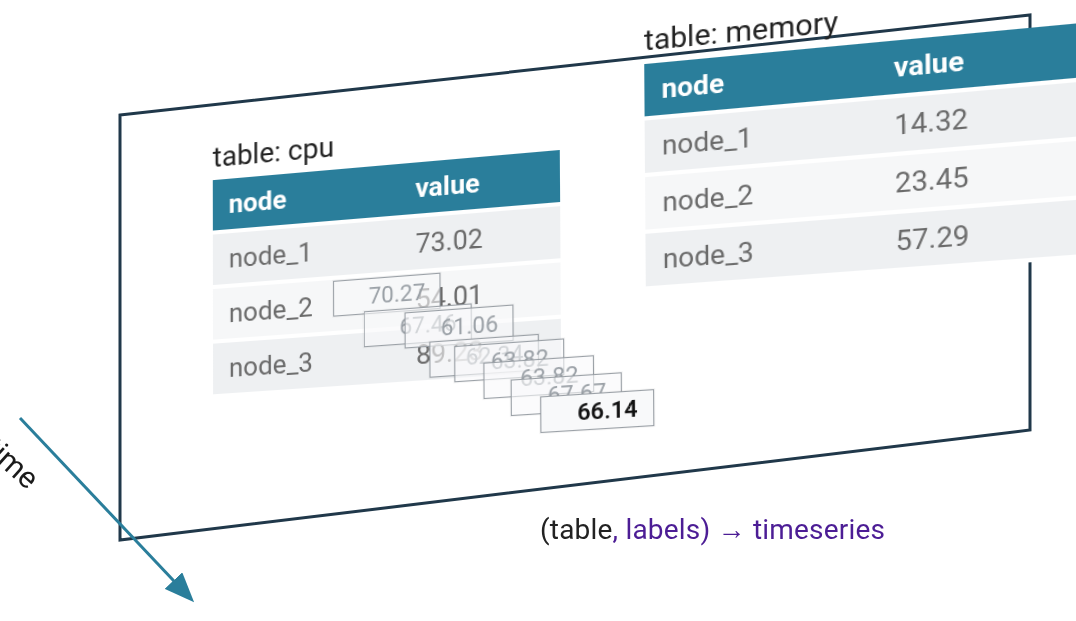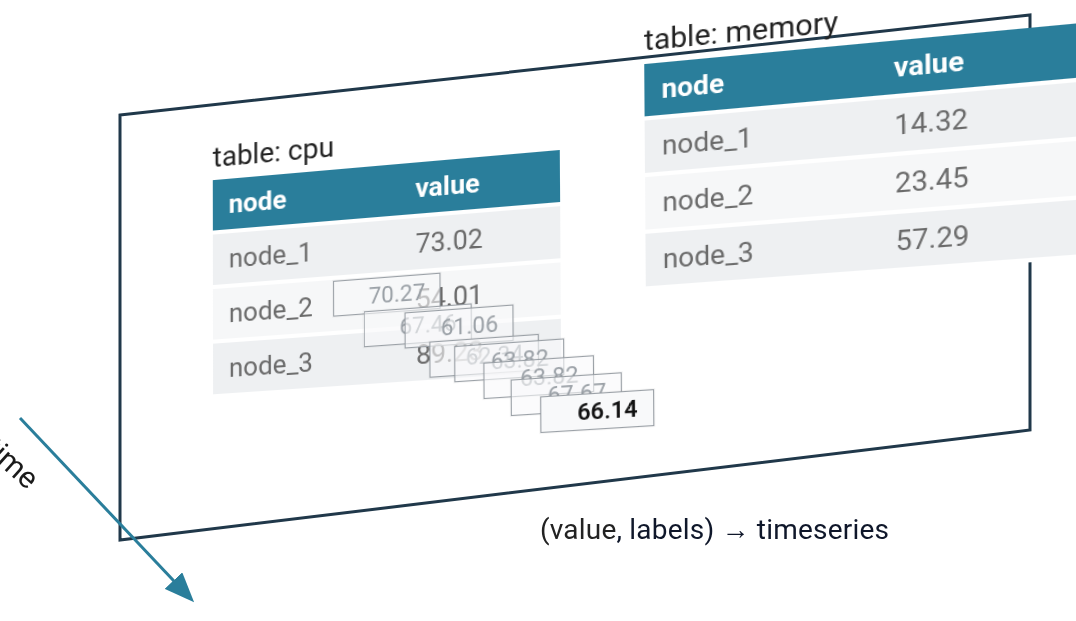--- a/index.html
+++ b/index.html
@@ -101,21 +101,21 @@
 
   
   .caption {
     position: absolute;
     left: 540px;
     top: 513px;
     font-size: 28px;
     letter-spacing: 0.2px;
   }
   .caption .dark { color: #222; }
-  .caption .light { color: #0f172a; }
+  .caption .light { color: #4c1d95; }
 </style>
 </head>
 <body>
 
 <div class="stage">
 
   <svg class="frame-svg" viewBox="0 0 1076 621">
     <polygon points="120,115 1030,15 1030,430 120,540" fill="none" stroke="#20384a" stroke-width="3"></polygon>
     <defs>
       <marker id="arrowhead" markerWidth="10" markerHeight="8" refX="8" refY="4" orient="auto">
@@ -184,16 +184,16 @@
           <td>node_3</td>
           <td>57.29</td>
         </tr>
       </tbody>
         </table>
     </div>
 
   </div>
 
   <div class="caption">
-    <span class="dark">(value</span><span class="light">, labels) </span><span class="light">→</span><span class="light"> timeseries</span>
+    <span class="dark">(table</span><span class="light">, labels) </span><span class="light">→</span><span class="light"> timeseries</span>
   </div>
 
 </div>
 
 </body></html>

